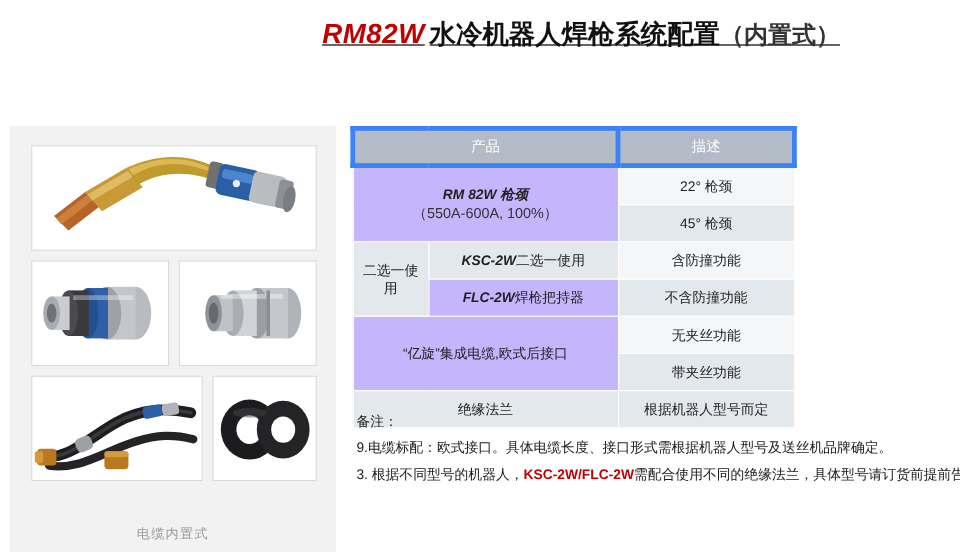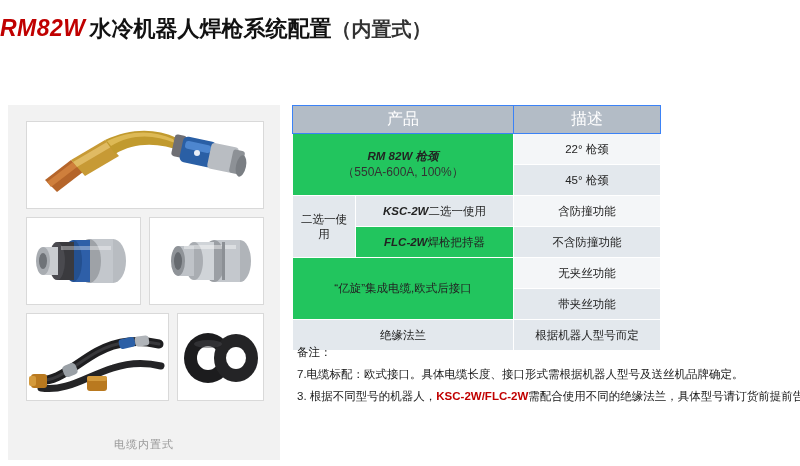--- a/index.html
+++ b/index.html
@@ -19,22 +19,23 @@
     width: 800px;
     height: 466px;
     background: #ffffff;
   }
   
   .title-bar {
     position: absolute;
     top: 14px;
     left: 0;
     width: 700px;
-    text-align: left;
+    text-align: right;
     white-space: nowrap;
+    text-decoration: underline;
   }
   .title-model {
     font-size: 23px;
     font-weight: bold;
     font-style: italic;
     color: #c00000;
     letter-spacing: 0.5px;
   }
   .title-main {
     font-size: 22px;
@@ -89,36 +90,36 @@
     width: 368px;
   }
   table.spec {
     border-collapse: collapse;
     width: 368px;
     table-layout: fixed;
   }
   table.spec th {
     background: #b3bcc6;
     color: #ffffff;
-    font-size: 16px;
+    font-size: 12px;
     font-weight: normal;
     height: 25px;
     text-align: center;
-    border: 1px solid #3b82f6;
+    border: 4px solid #3b82f6;
   }
   table.spec td {
     border: 1px solid #ffffff;
     text-align: center;
     vertical-align: middle;
     font-size: 11.5px;
     color: #222222;
     height: 26px;
     padding: 2px 4px;
   }
-  td.shade-a { background: #22c55e; }
+  td.shade-a { background: #c4b5fd; }
   td.shade-b { background: #e3e8ed; }
   td.shade-c { background: #f4f6f8; }
   .prod-strong {
     font-weight: bold;
     font-style: italic;
   }
   .prod-sub {
     font-size: 12px;
     color: #333;
   }
@@ -307,17 +308,17 @@
         <tr>
           <td class="shade-b" colspan="2">绝缘法兰</td>
           <td class="shade-b">根据机器人型号而定</td>
         </tr>
       </tbody>
     </table>
   </div>
 
   <div class="notes">
     <div class="note-title">备注：</div>
-    <div class="note-line">7.电缆标配：欧式接口。具体电缆长度、接口形式需根据机器人型号及送丝机品牌确定。</div>
+    <div class="note-line">9.电缆标配：欧式接口。具体电缆长度、接口形式需根据机器人型号及送丝机品牌确定。</div>
     <div class="note-line"><span>3. 根据不同型号的机器人，</span><span class="em-red">KSC-2W/FLC-2W</span><span>需配合使用不同的绝缘法兰，具体型号请订货前提前告知。</span></div>
   </div>
 
 </div>
 
 </body></html>

